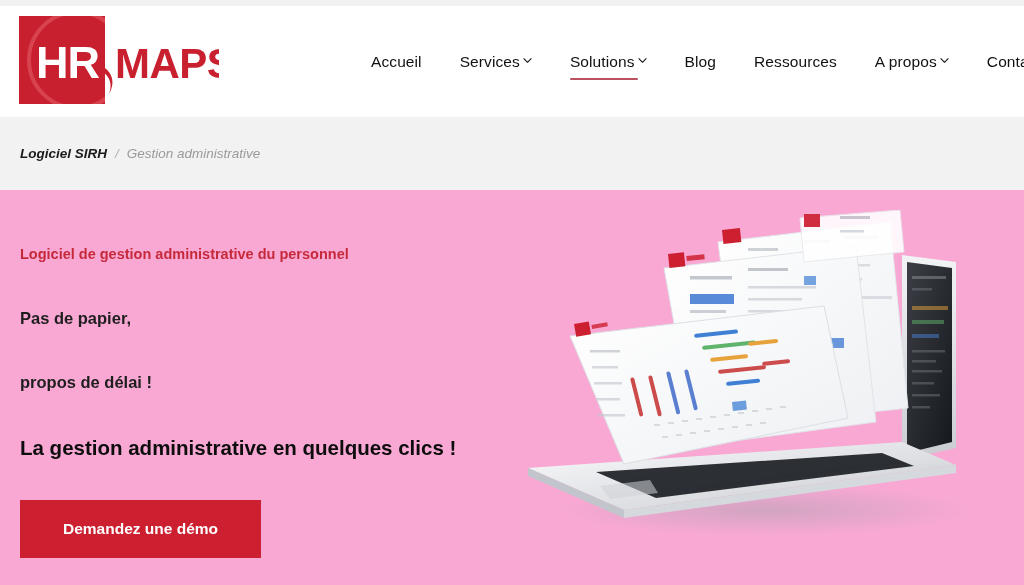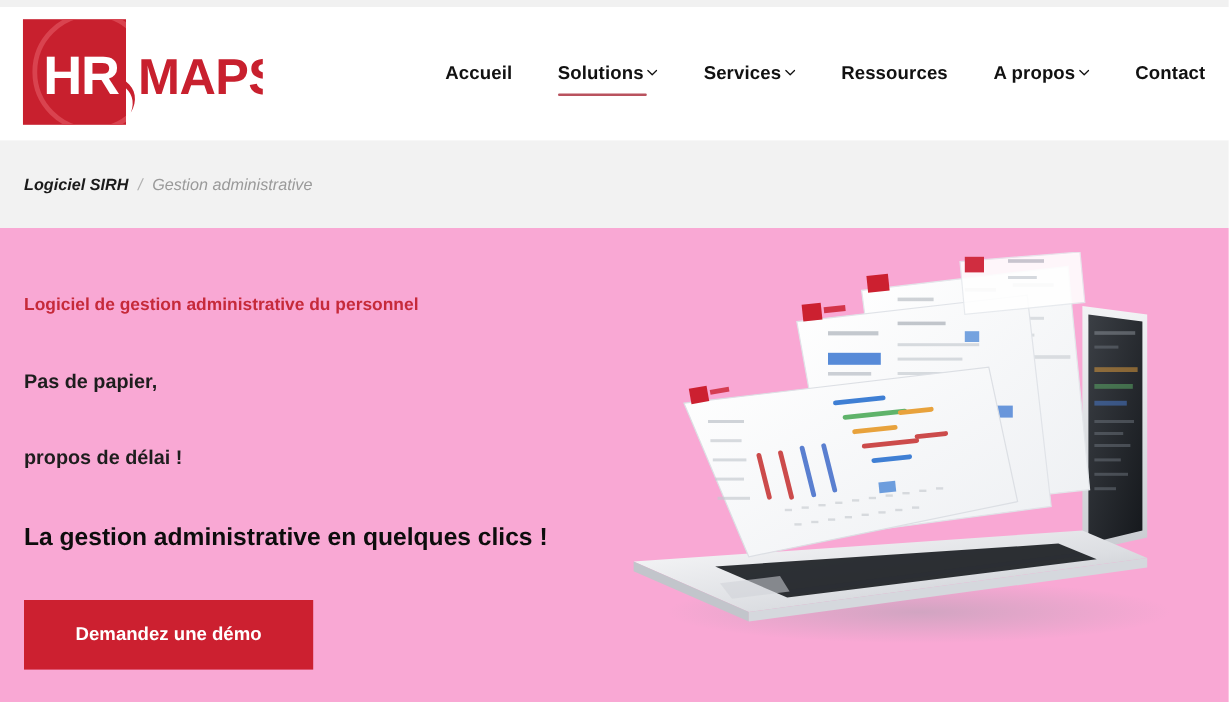--- a/index.html
+++ b/index.html
@@ -64,21 +64,21 @@
   }
   .nav-item {
     position: relative;
     display: flex;
     align-items: center;
     gap: 3px;
     padding: 0 19px;
     height: 56px;
     color: #111111;
     font-size: 15.5px;
-    font-weight: bold;
+    font-weight: normal;
     letter-spacing: 0.1px;
     text-decoration: none;
     cursor: pointer;
     white-space: nowrap;
   }
   .nav-item .chev {
     display: inline-block;
     width: 9px;
     height: 9px;
     position: relative;
@@ -217,38 +217,41 @@
         <text x="96" y="64" font-family="Liberation Sans, sans-serif" font-size="42" font-weight="bold" fill="#c8202e" letter-spacing="-0.5">MAPS</text>
       </svg>
     </a>
 
     <nav class="main-nav">
 
       <a class="nav-item" href="#">
         <span>Accueil</span>
       </a>
 
+      <a class="nav-item" href="#">
+        <span>Services</span>
+        <span class="chev">
+          <svg width="9" height="9" viewBox="0 0 10 10">
+              <path d="M1 3 L5 7 L9 3" fill="none" stroke="#111" stroke-width="1.2" stroke-linecap="round" stroke-linejoin="round"></path>
+            </svg>
+        </span>
+      </a>
+
       <a class="nav-item active" href="#">
         <span>Solutions</span>
         <span class="chev">
           <svg width="9" height="9" viewBox="0 0 10 10">
               <path d="M1 3 L5 7 L9 3" fill="none" stroke="#111" stroke-width="1.2" stroke-linecap="round" stroke-linejoin="round"></path>
             </svg>
         </span>
       </a>
 
       <a class="nav-item" href="#">
-        <span>Services</span>
-        <span class="chev">
-          <svg width="9" height="9" viewBox="0 0 10 10">
-              <path d="M1 3 L5 7 L9 3" fill="none" stroke="#111" stroke-width="1.2" stroke-linecap="round" stroke-linejoin="round"></path>
-            </svg>
-        </span>
-      </a>
-
+        <span>Blog</span>
+      </a>
 
       <a class="nav-item" href="#">
         <span>Ressources</span>
       </a>
 
       <a class="nav-item" href="#">
         <span>A propos</span>
         <span class="chev">
           <svg width="9" height="9" viewBox="0 0 10 10">
               <path d="M1 3 L5 7 L9 3" fill="none" stroke="#111" stroke-width="1.2" stroke-linecap="round" stroke-linejoin="round"></path>

